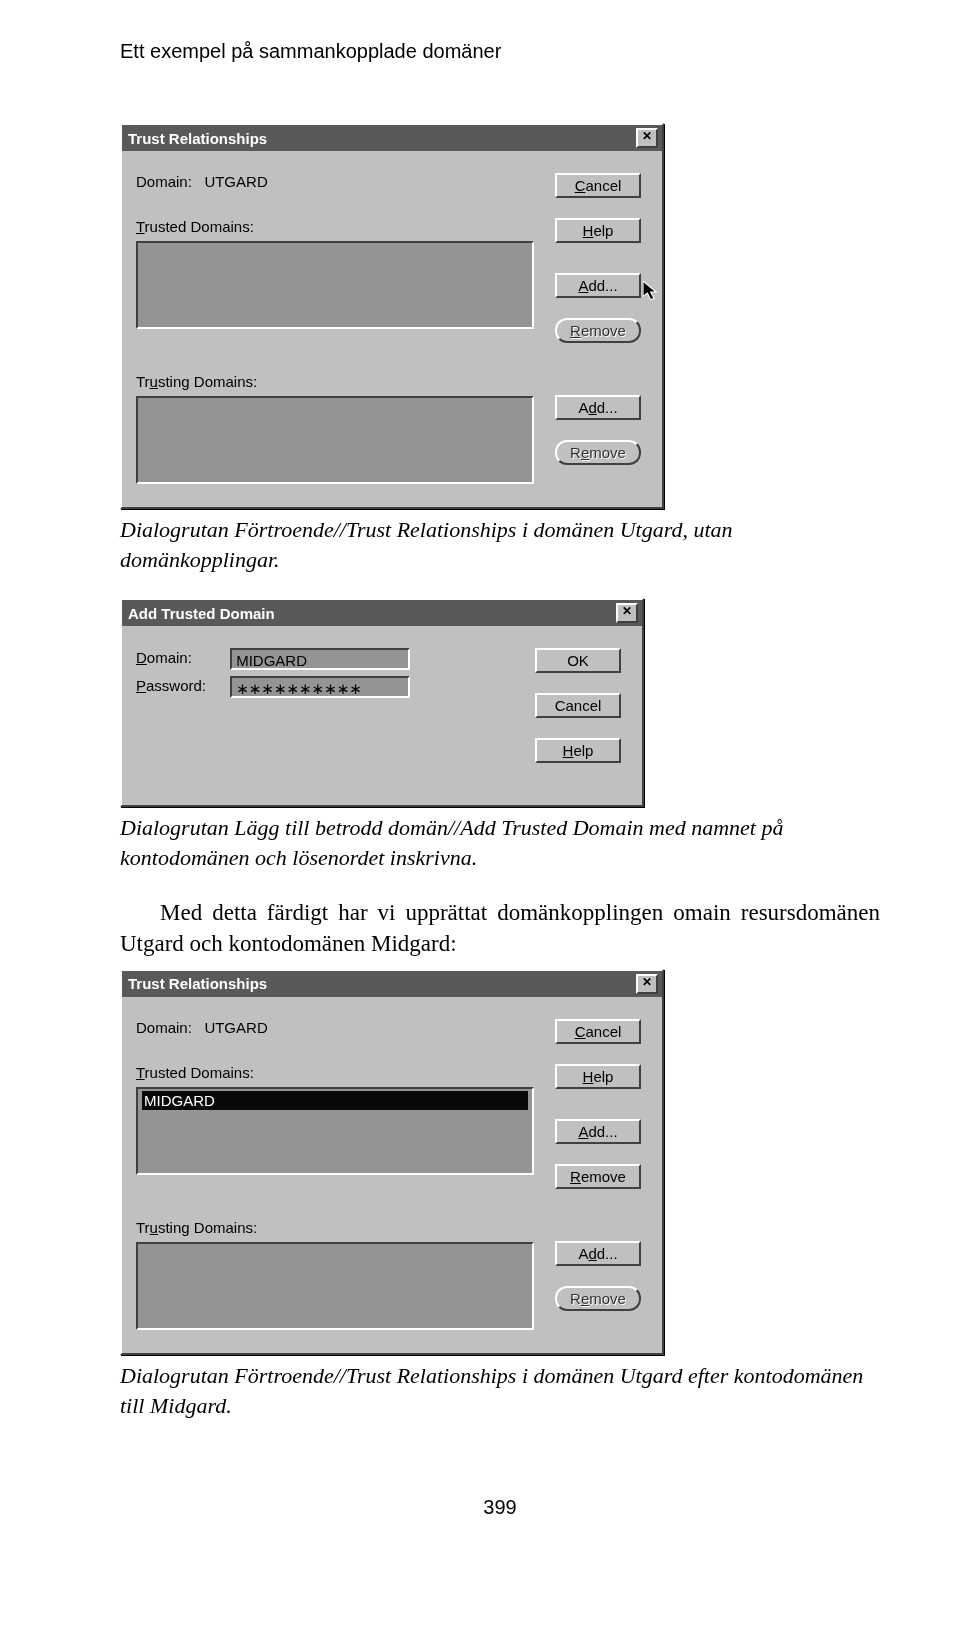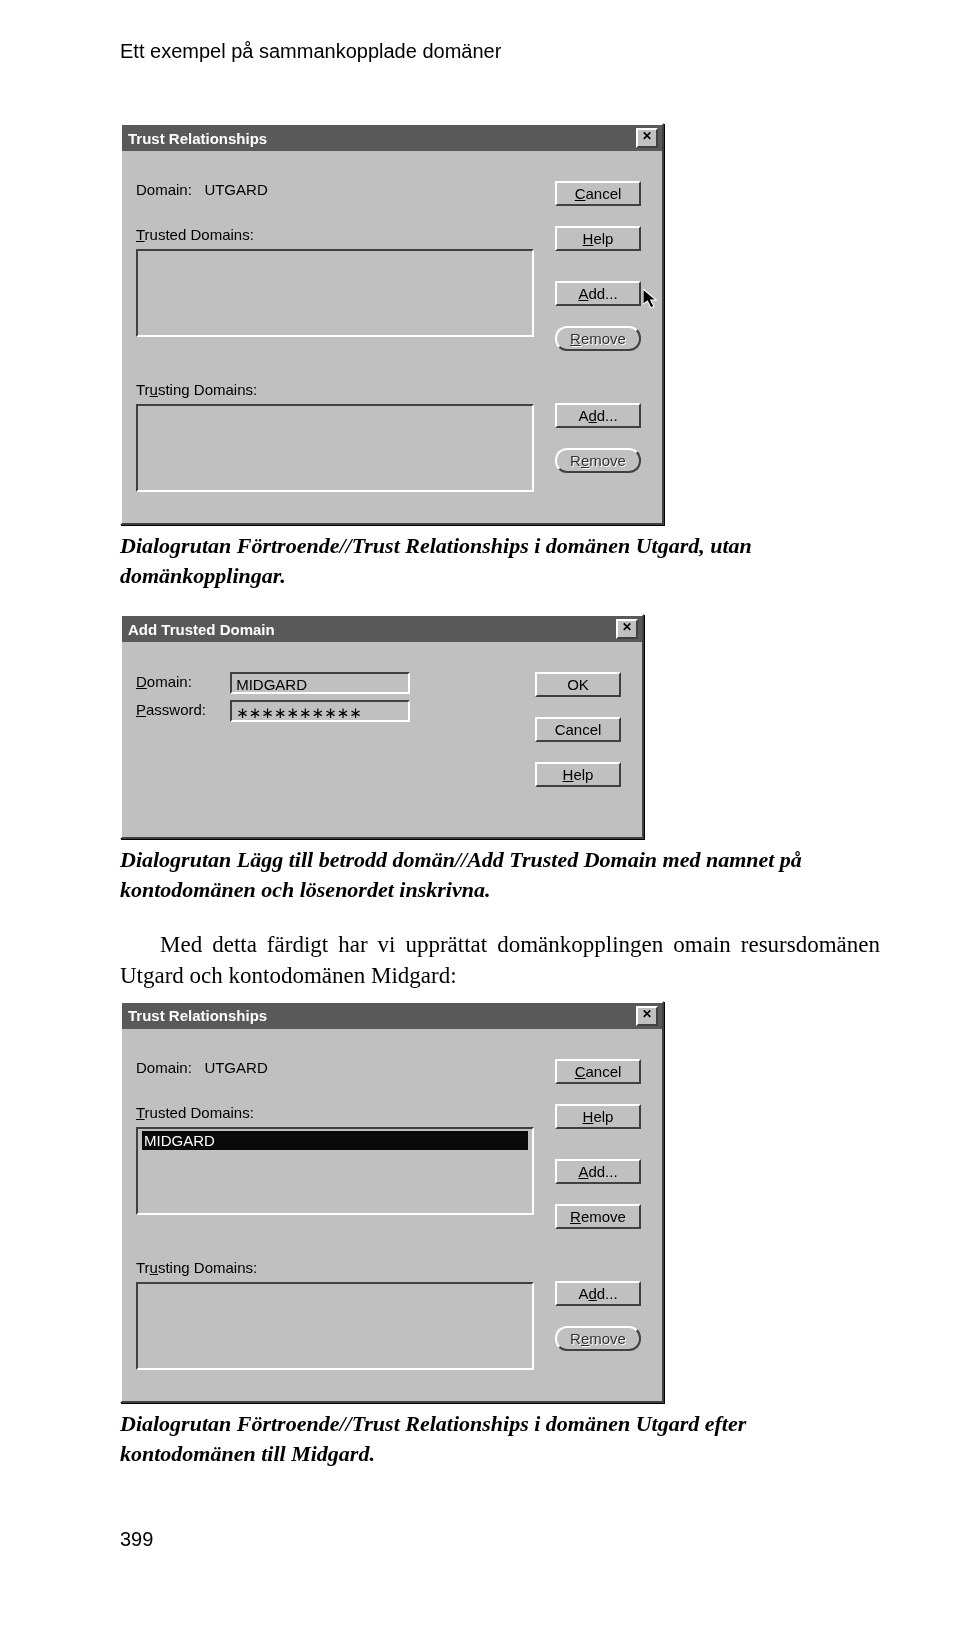--- a/index.html
+++ b/index.html
@@ -17,33 +17,32 @@
     text-align: left;
     font-family: Arial, Helvetica, sans-serif;
     font-size: 20px;
     margin-bottom: 60px;
   }
   .caption {
     font-style: italic;
     font-size: 22px;
     line-height: 1.35;
     margin: 2px 0 24px 0;
-    font-weight: bold;
   }
   .body-text {
     font-size: 23px;
     line-height: 1.35;
     margin: 16px 0 10px 0;
     text-align: justify;
   }
   .page-num {
-    text-align: left;
+    text-align: center;
     font-family: Arial, Helvetica, sans-serif;
     font-size: 20px;
-    margin-top: 60px;
+    margin-top: 76px;
   }
 
   
   .win9x {
     background: #c0c0c0;
     border: 2px solid;
     border-color: #fff #404040 #404040 #fff;
     box-shadow: 1px 1px 0 #000;
     font-family: Tahoma, "MS Sans Serif", Arial, sans-serif;
     font-size: 15px;
@@ -65,36 +64,36 @@
     background: #c0c0c0;
     border: 2px solid;
     border-color: #fff #404040 #404040 #fff;
     font-family: Arial, sans-serif;
     font-size: 12px;
     line-height: 12px;
     text-align: center;
     color: #000;
   }
   .dlg-body {
-    padding: 30px 14px;
+    padding: 22px 14px;
   }
   .btn {
     display: inline-block;
     min-width: 86px;
     padding: 2px 8px;
     text-align: center;
     background: #c0c0c0;
     border: 2px solid;
     border-color: #fff #404040 #404040 #fff;
     margin-bottom: 20px;
     box-sizing: border-box;
   }
   .btn.disabled { color: #4c1d95; text-shadow: 1px 1px #fff; border-radius: 12px; }
   .sunken {
-    background: #f0abfc;
+    background: #14b8a6;
     border: 2px solid;
     border-color: #404040 #fff #fff #404040;
     padding: 2px 4px;
     box-sizing: border-box;
   }
   .labelrow { margin-bottom: 6px; }
   .row { display: flex; }
   .col-left { flex: 1; margin-right: 14px; }
   .col-right { width: 100px; text-align: center; }
   .listbox { height: 88px; width: 100%; overflow: hidden; }

